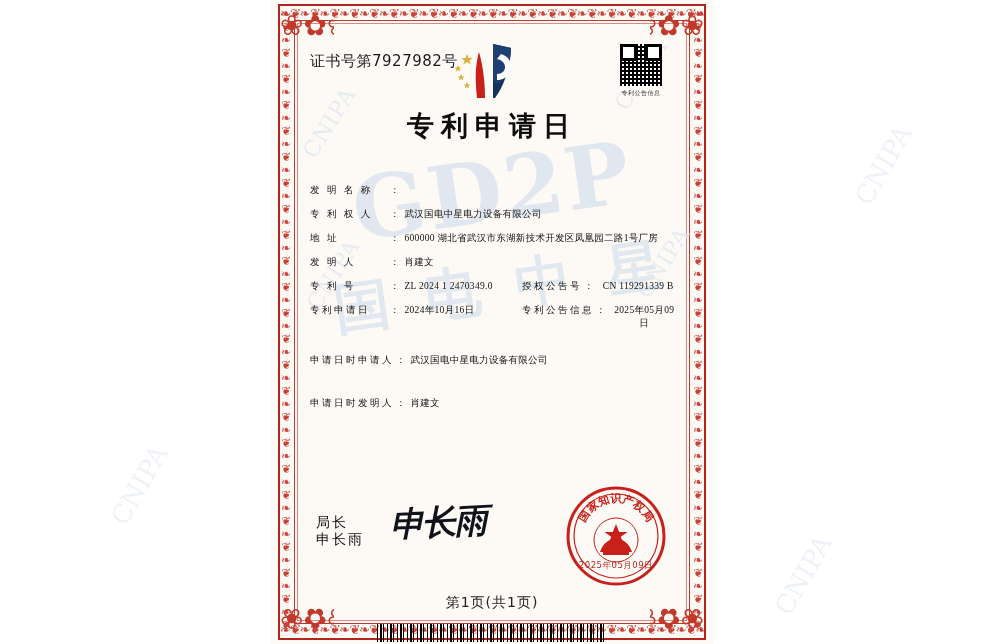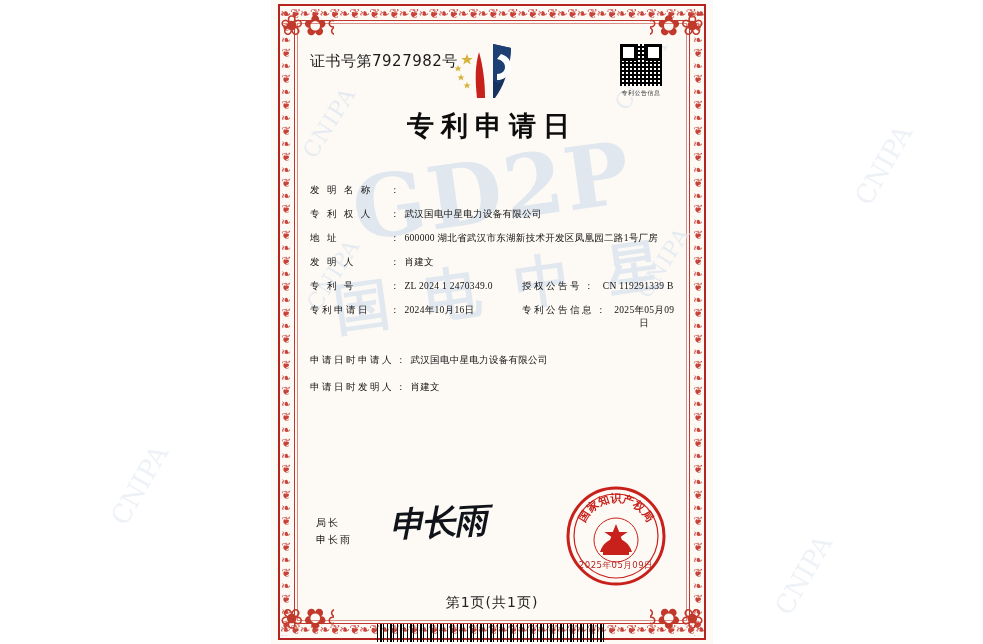--- a/index.html
+++ b/index.html
@@ -265,21 +265,21 @@
     letter-spacing: 0.9px;
   }
   .statement p { margin: 0 0 3px 0; }
   .statement p.indent { text-indent: 18px; }
 
   
   .sig-block {
     position: absolute;
     left: 44px;
     top: 514px;
-    font-size: 10px;
+    font-size: 14px;
     line-height: 17px;
     letter-spacing: 2px;
     color: #111;
   }
   .sig-script {
     position: absolute;
     left: 118px;
     top: 500px;
     font-family: "DejaVu Serif", serif;
     font-size: 34px;
@@ -455,21 +455,21 @@
           <span class="val">2025年05月09日</span>
         </span>
       </div>
 
       <div class="row" style="margin-top:24px">
         <span class="lbl">申请日时申请人</span>
         <span class="colon">：</span>
         <span class="val">武汉国电中星电力设备有限公司</span>
       </div>
 
-      <div class="row" style="margin-top:14px">
+      <div class="row" style="margin-top:30px">
         <span class="lbl">申请日时发明人</span>
         <span class="colon">：</span>
         <span class="val">肖建文</span>
       </div>
     </div>
 
 
     <div class="sig-block">
       <div>局长</div>
       <div>申长雨</div>

